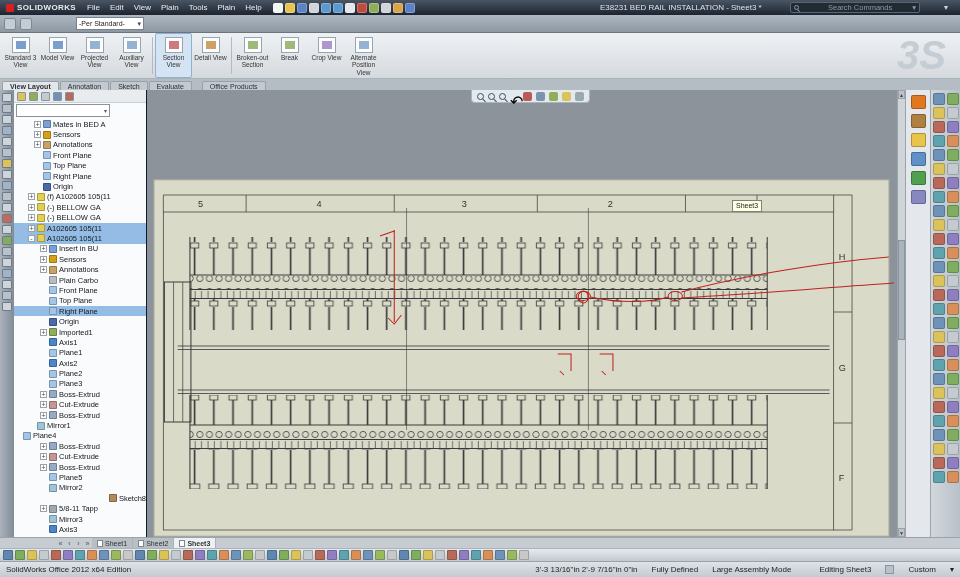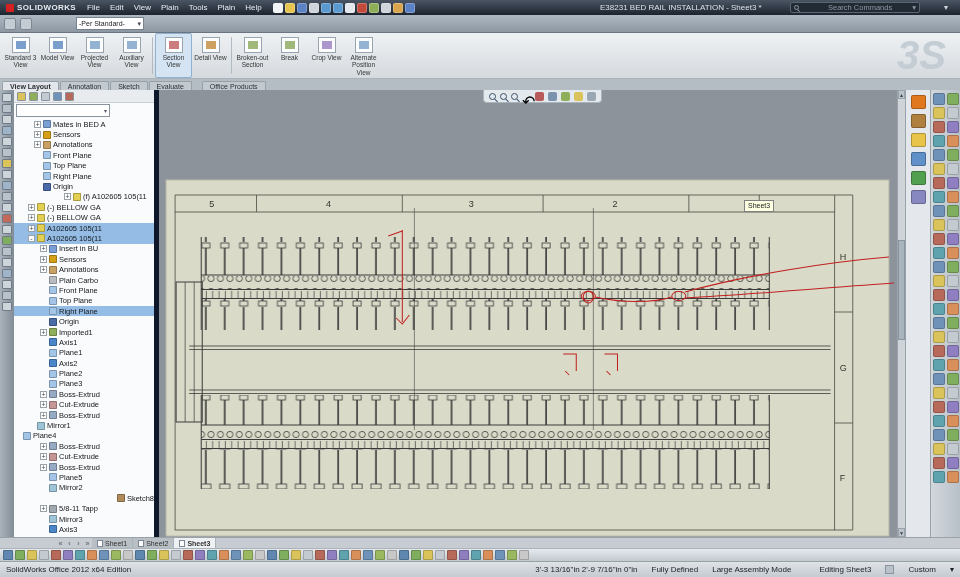--- a/index.html
+++ b/index.html
@@ -49,21 +49,21 @@
     display:flex;align-items:flex-end;padding-left:2px;font-size:7px;color:#2a2f34;z-index:27;}
   .ctab{padding:1px 7px 0 7px;border:1px solid #98a0a8;border-bottom:none;background:#c2cad0;
     border-radius:2px 2px 0 0;margin-right:1px;white-space:nowrap;}
   .ctab.active{background:#e2e6ea;font-weight:bold;}
   .ctab.gap{margin-left:9px;}
   
   .main{position:absolute;left:0;top:90px;width:100%;height:447px;display:flex;}
   .leftstrip{width:14px;background:linear-gradient(90deg,#aab3bc,#828c96);display:flex;
     flex-direction:column;align-items:center;padding-top:3px;gap:2px;flex:none;}
   .lsico{width:10px;height:9px;border-radius:1px;border:1px solid #6e7a86;flex:none;}
-  .treepanel{width:145px;background:#fafbfc;border-right:5px solid #0f172a;display:flex;flex-direction:column;flex:none;}
+  .treepanel{width:133px;background:#fafbfc;border-right:1px solid #0f172a;display:flex;flex-direction:column;flex:none;}
   .tree-head{height:13px;display:flex;align-items:center;gap:3px;padding:1px 3px;
     background:#e8ecef;border-bottom:1px solid #c8d0d6;flex:none;}
   .phicon{width:9px;height:9px;border-radius:1px;border:1px solid #8a949e;flex:none;}
   .tree-filter{height:13px;margin:1px 2px 2px 2px;width:94px;background:#fff;border:1px solid #8a949e;
     display:flex;align-items:center;justify-content:flex-end;font-size:6px;color:#556;padding:0 2px;flex:none;}
   .tree-body{flex:1;overflow:hidden;font-size:7.5px;color:#14181c;}
   .trow{height:10.4px;display:flex;align-items:center;gap:2px;white-space:nowrap;}
   .trow.sel{background:#94bce4;}
   .texp{width:7px;height:7px;border:1px solid #9aa2aa;background:#fff;font-size:7px;
     line-height:5px;text-align:center;color:#444;flex:none;}
@@ -339,21 +339,21 @@
             <span class="tico" style="background: rgb(163, 198, 232);"></span>
             <span class="tlbl">Right Plane</span>
           </div>
 
           <div class="trow" style="padding-left: 20px;">
             <span class="texp"></span>
             <span class="tico" style="background: rgb(74, 106, 168);"></span>
             <span class="tlbl">Origin</span>
           </div>
 
-          <div class="trow" style="padding-left: 14px; margin-left: 36px;">
+          <div class="trow" style="padding-left: 14px;">
             <span class="texp">+</span>
             <span class="tico" style="background: rgb(227, 207, 82);"></span>
             <span class="tlbl">(f) A102605 105(11</span>
           </div>
 
           <div class="trow" style="padding-left: 14px;">
             <span class="texp">+</span>
             <span class="tico" style="background: rgb(227, 207, 82);"></span>
             <span class="tlbl">(-) BELLOW GA</span>
           </div>

